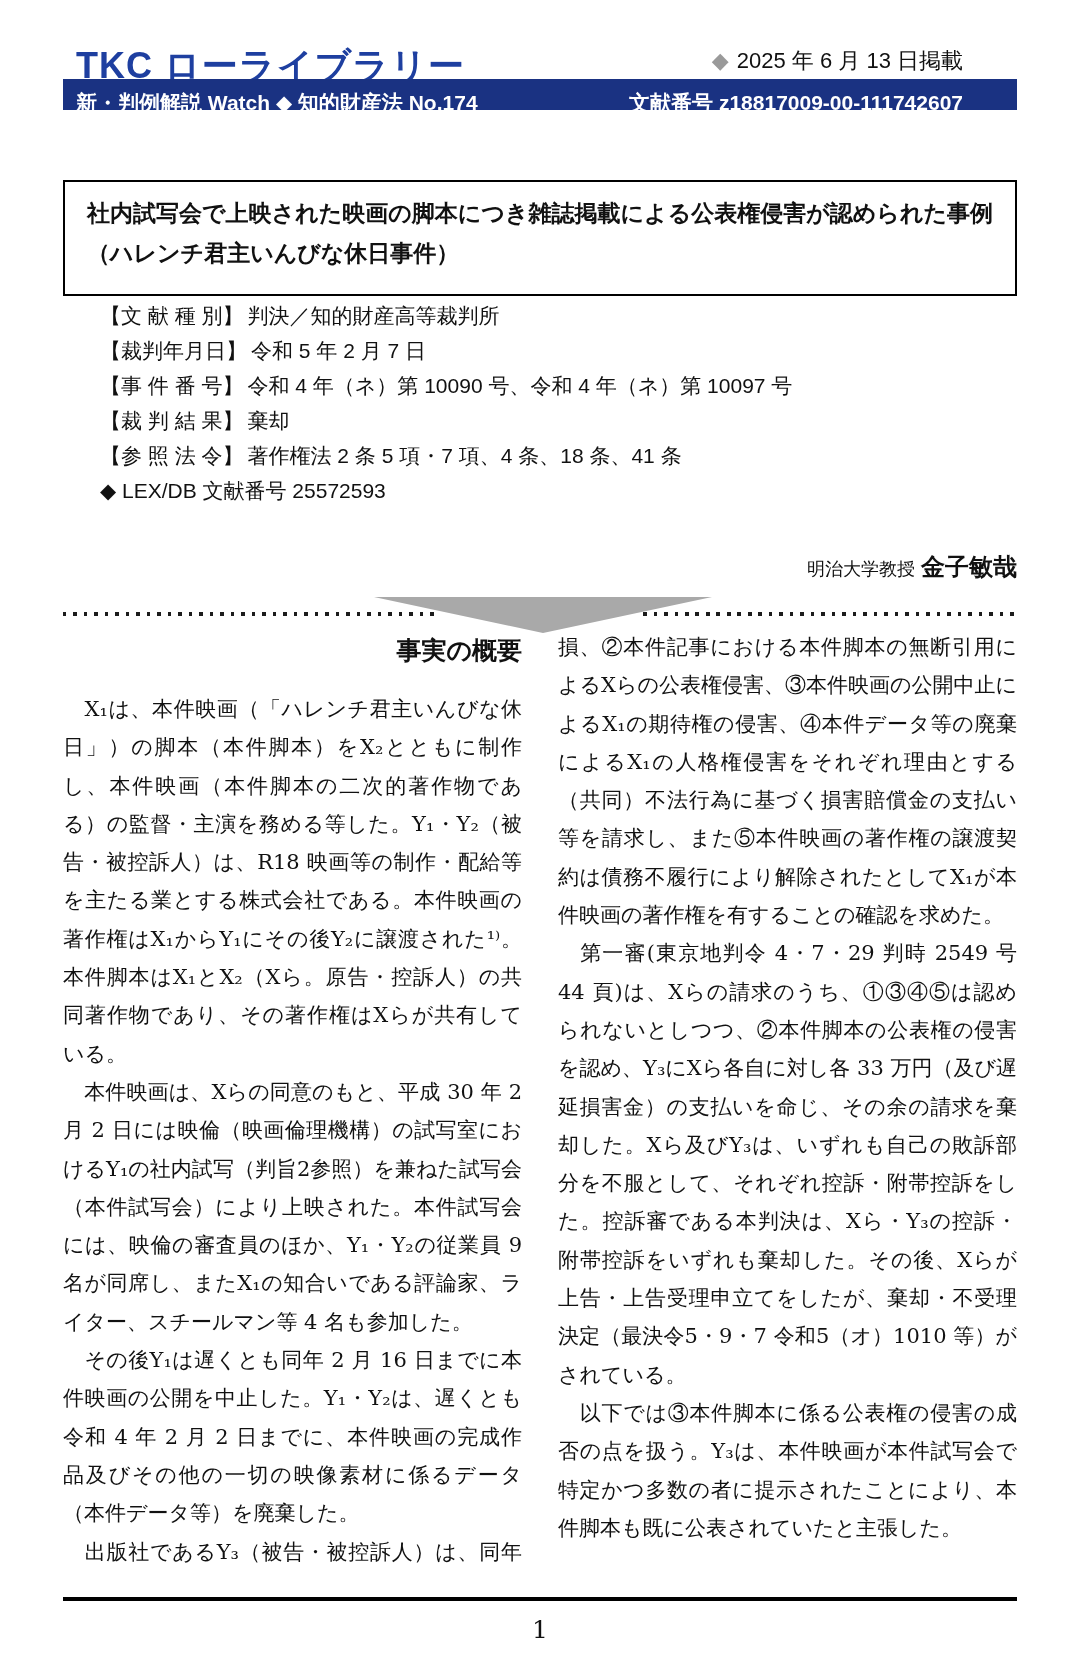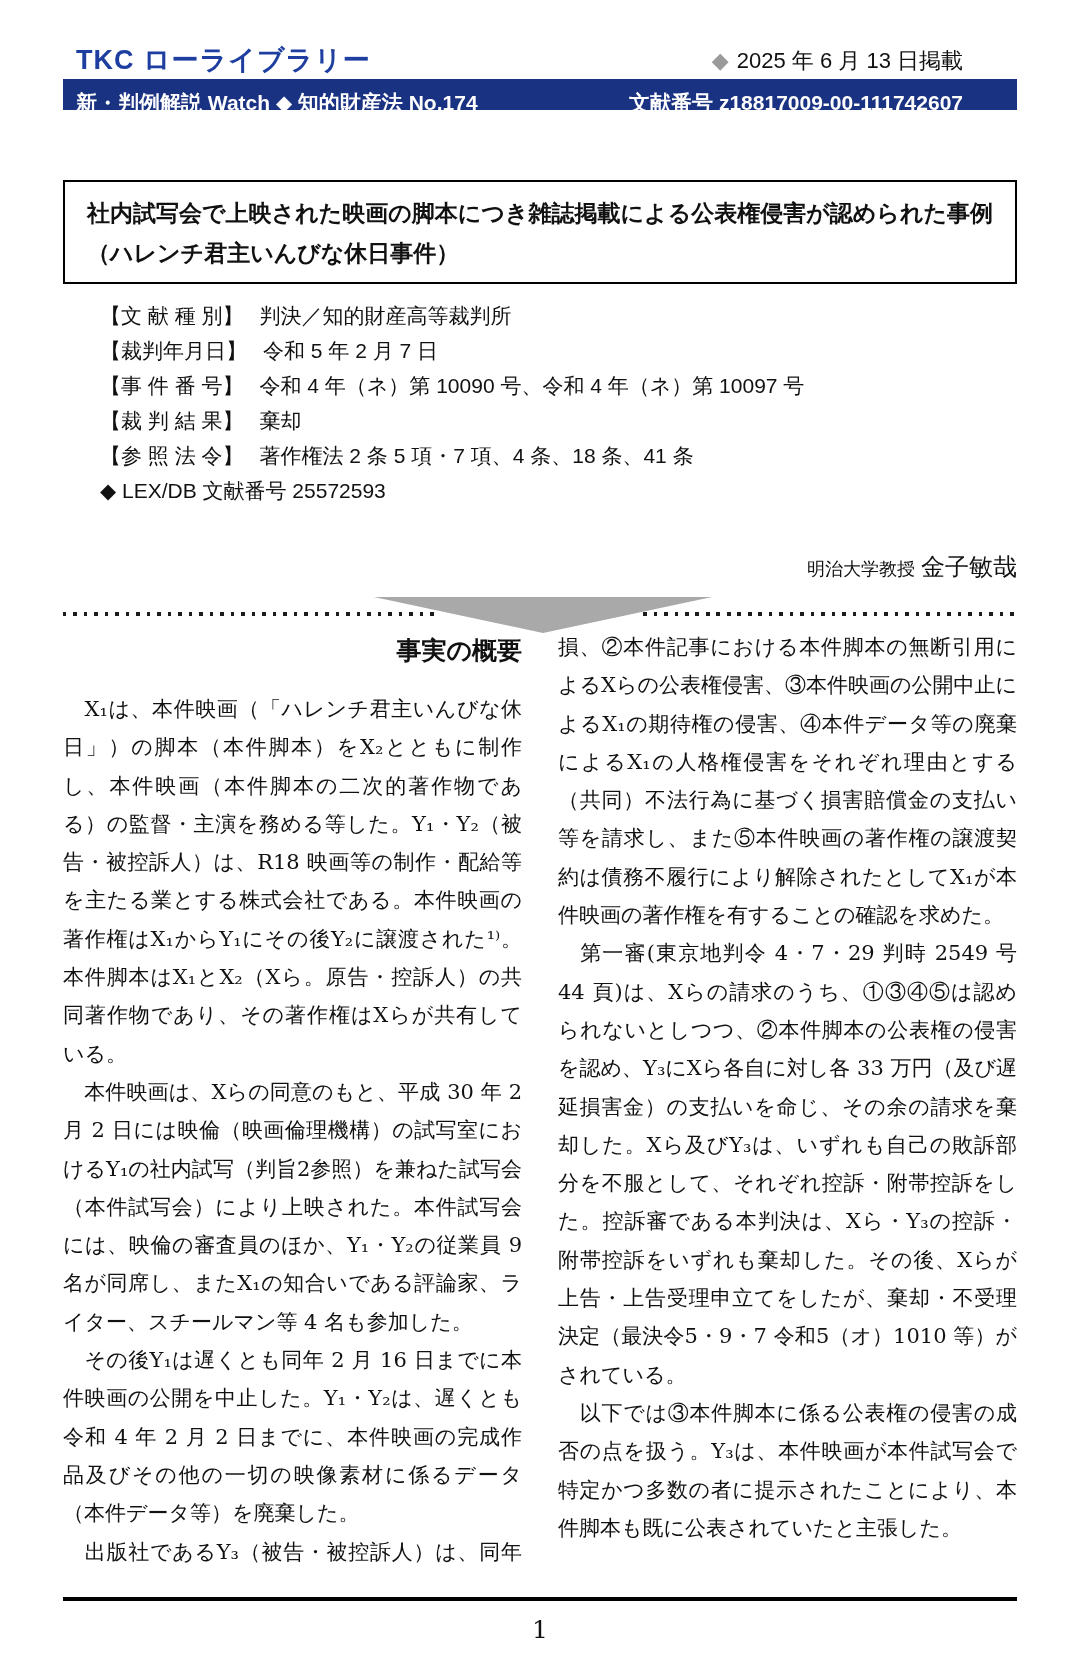--- a/index.html
+++ b/index.html
@@ -7,66 +7,66 @@
     width:1080px;height:1657px;
     background:#ffffff;color:#111;
     font-family:"DejaVu Serif", serif;
     position:relative;overflow:hidden;
   }
 
   
   .logo{
     position:absolute;left:76px;top:42px;
     font-family:"Liberation Sans","DejaVu Sans",sans-serif;
-    font-weight:bold;font-size:27px;color:#1e3fa0;letter-spacing:1px;
+    font-weight:bold;font-size:36px;color:#1e3fa0;letter-spacing:1px;
   }
   .pub-date{
     position:absolute;top:46px;right:117px;
     font-family:"Liberation Sans","DejaVu Sans",sans-serif;
     font-size:22px;color:#111;text-align:center;
   }
   .pub-date .diamond{color:#9a9a9a;margin-right:8px;}
   .banner{
     position:absolute;left:63px;right:63px;top:79px;height:31px;
     background:#1a3282;color:#fff;
     display:flex;justify-content:space-between;align-items:center;
     font-family:"Liberation Sans","DejaVu Sans",sans-serif;
     font-weight:bold;font-size:21px;
     padding:16px 54px 0 13px;box-sizing:border-box;
   }
 
   
   .title-box{
-    position:absolute;left:63px;right:63px;top:180px;height:104px;
+    position:absolute;left:63px;right:63px;top:180px;height:116px;
     border:2px solid #000;box-sizing:border-box;
     padding:11px 22px 0 22px;
     font-family:"Liberation Sans","DejaVu Sans",sans-serif;
     font-weight:bold;font-size:23px;line-height:40px;
     text-align:justify;
   }
 
   
   .metadata{
     position:absolute;left:100px;top:298px;right:63px;
     font-family:"Liberation Sans","DejaVu Sans",sans-serif;
     font-size:21px;
   }
-  .meta-row{display:flex;gap:16px;height:35px;align-items:center;}
+  .meta-row{display:flex;gap:4px;height:35px;align-items:center;}
   .meta-label{white-space:nowrap;}
   .meta-value{white-space:nowrap;}
   .lexdb-row{height:35px;display:flex;align-items:center;}
 
   
   .author{
     position:absolute;right:63px;top:551px;text-align:right;white-space:nowrap;
   }
   .author .affil{font-family:Liberation Sans, sans-serif;font-size:18px;}
   .author .name{
     font-family:"Liberation Sans","DejaVu Sans",sans-serif;
-    font-weight:normal;font-size:24px;margin-left:6px;
+    font-weight:bold;font-size:24px;margin-left:6px;
   }
 
   
   .dots{
     position:absolute;top:612px;height:4px;
     background-image:repeating-linear-gradient(to right,#1c1c1c 0 3.5px,transparent 3.5px 10.5px);
   }
   .dots.left{left:63px;width:375px;}
   .dots.right{left:643px;width:374px;}
   .divider-triangle{position:absolute;left:374px;top:597px;}

